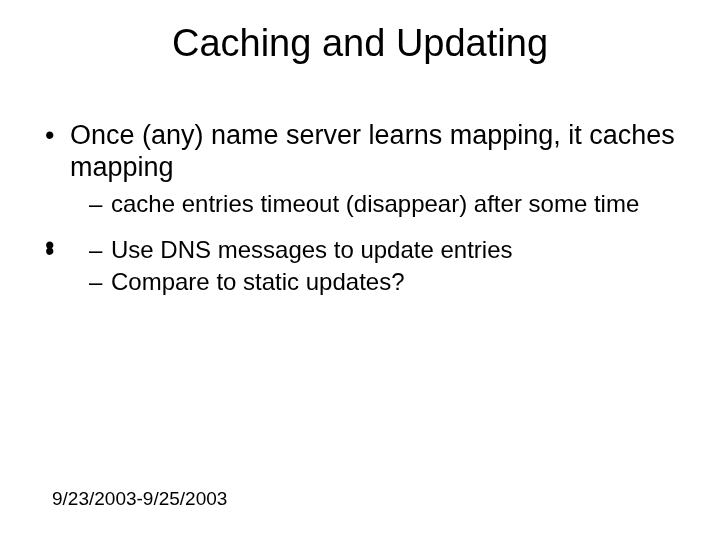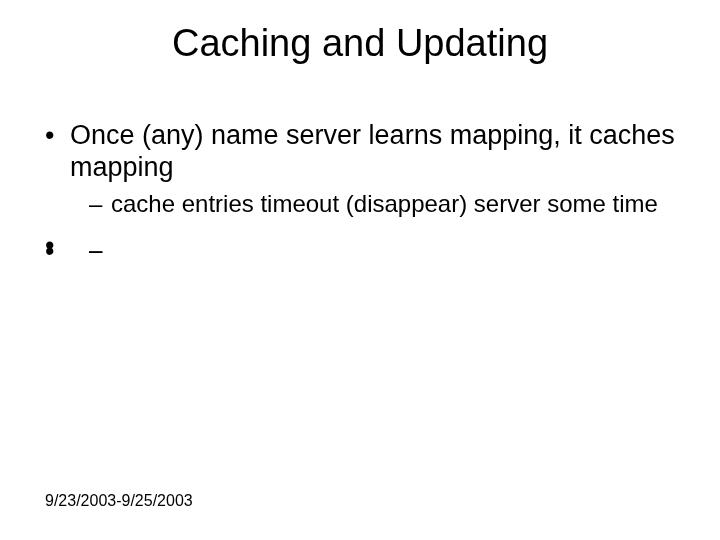--- a/index.html
+++ b/index.html
@@ -56,59 +56,61 @@
   .l2 .dash {
     position: absolute;
     left: 44px;
     top: 0;
   }
   .gap {
     height: 8px;
   }
   .footer {
     position: absolute;
-    left: 45px;
+    left: 52px;
     bottom: 30px;
-    font-size: 16px;
+    font-size: 19px;
   }
 </style>
 </head>
 <body>
 
 <div class="slide">
 
   <div class="title">Caching and Updating</div>
 
   <div class="body">
 
     <div class="l1">
       <span class="bullet">•</span>
       <span>Once (any) name server learns mapping, it caches mapping</span>
     </div>
 
     <div class="l2">
       <span class="dash">–</span>
-      <span>cache entries timeout (disappear) server some time</span>
+      <span>cache entries timeout (disappear) after some time</span>
     </div>
 
     <div class="gap"></div>
 
     <div class="l1">
       <span class="bullet">•</span>
     </div>
 
     <div class="l1">
       <span class="bullet">•</span>
     </div>
 
     <div class="l2">
       <span class="dash">–</span>
+      <span>Use DNS messages to update entries</span>
     </div>
 
     <div class="l2">
       <span class="dash">–</span>
+      <span>Compare to static updates?</span>
     </div>
 
   </div>
 
   <div class="footer">9/23/2003-9/25/2003</div>
 
 </div>
 
 </body></html>

